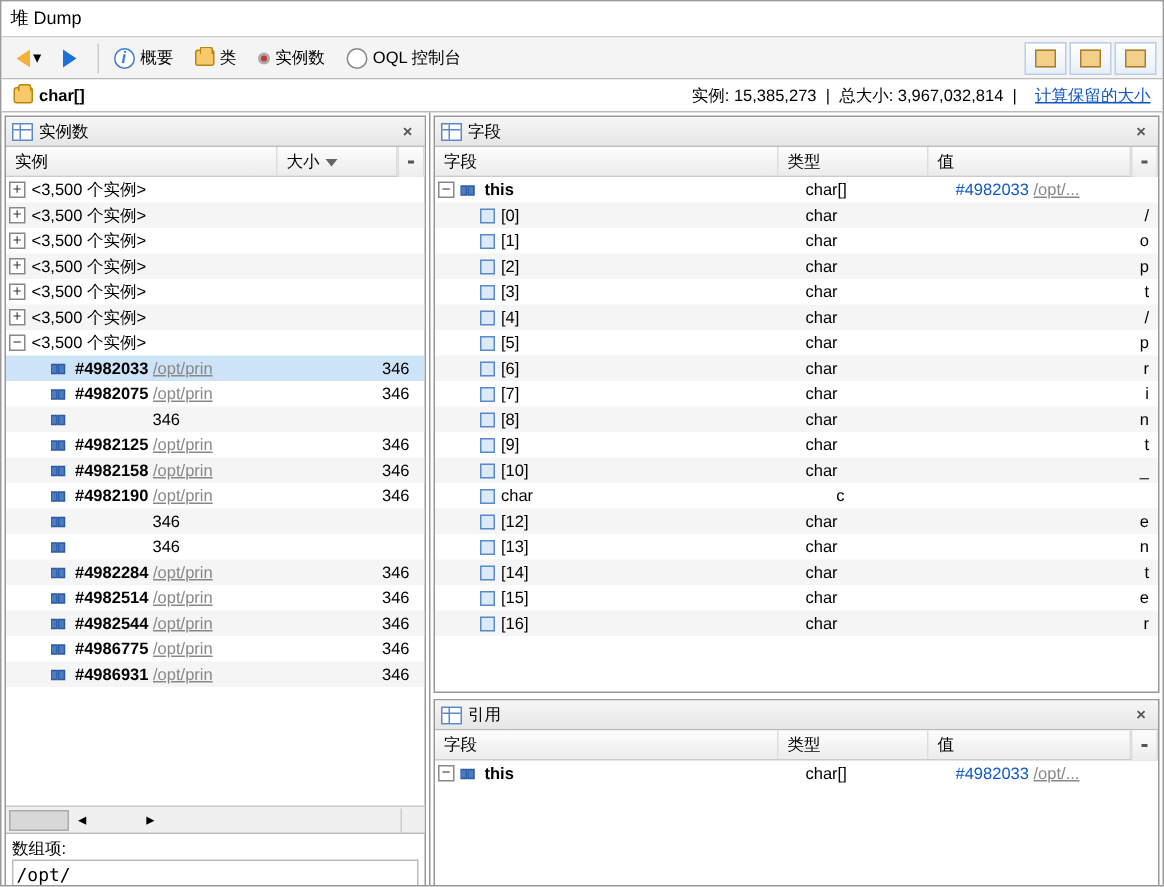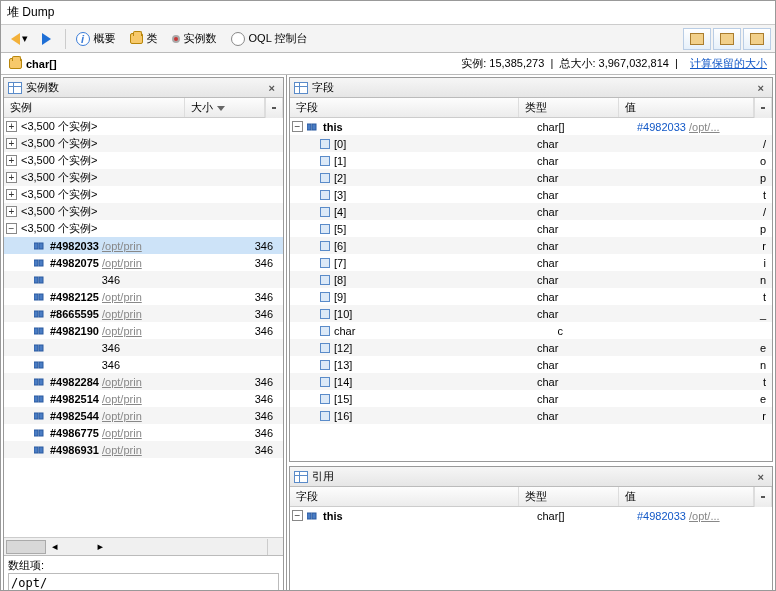--- a/index.html
+++ b/index.html
@@ -196,21 +196,21 @@
               </svg></span>
             <span class="col-name"><b>#4982125</b> <span class="gray">/opt/prin</span></span>
             <span class="col-size">346</span>
           </div>
           <div class="row">
             <span class="indent" style="width:28px"></span>
             <span class="ico-arr"><svg viewBox="0 0 12 10">
                 <rect x="0" y="2" width="4" height="6" fill="#4a7dc4" stroke="#2a5aa0"></rect>
                 <rect x="5" y="2" width="4" height="6" fill="#4a7dc4" stroke="#2a5aa0"></rect>
               </svg></span>
-            <span class="col-name"><b>#8665595</b> <span class="gray">/opt/prin</span></span>
+            <span class="col-name"><b>#4982158</b> <span class="gray">/opt/prin</span></span>
             <span class="col-size">346</span>
           </div>
           <div class="row">
             <span class="indent" style="width:28px"></span>
             <span class="ico-arr"><svg viewBox="0 0 12 10">
                 <rect x="0" y="2" width="4" height="6" fill="#4a7dc4" stroke="#2a5aa0"></rect>
                 <rect x="5" y="2" width="4" height="6" fill="#4a7dc4" stroke="#2a5aa0"></rect>
               </svg></span>
             <span class="col-name"><b>#4982190</b> <span class="gray">/opt/prin</span></span>
             <span class="col-size">346</span>

